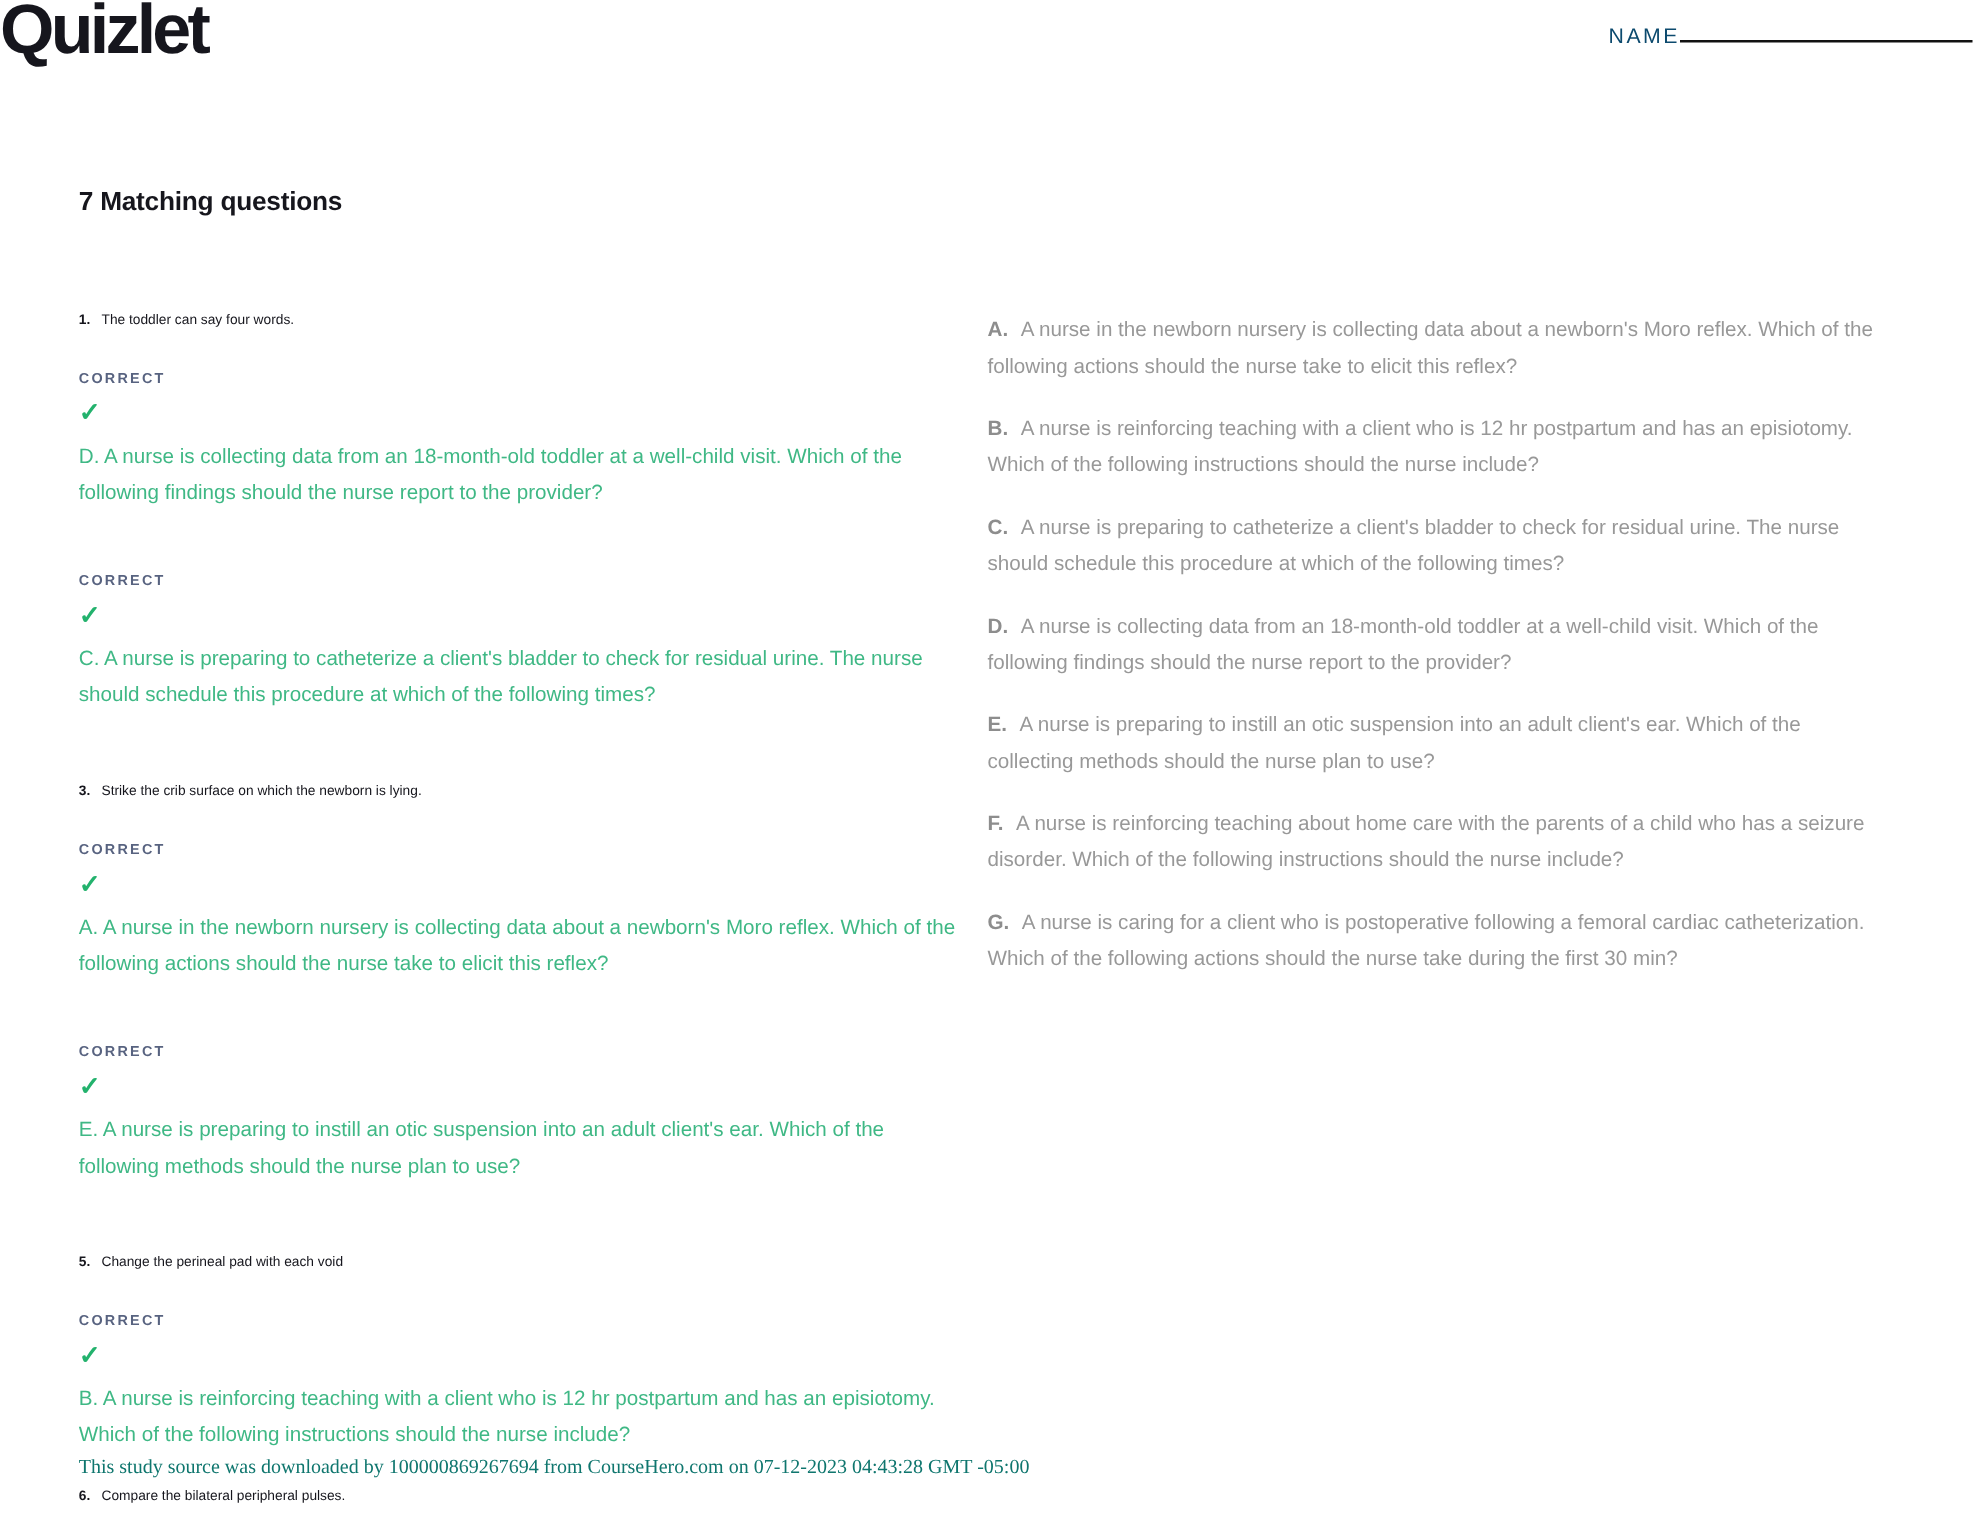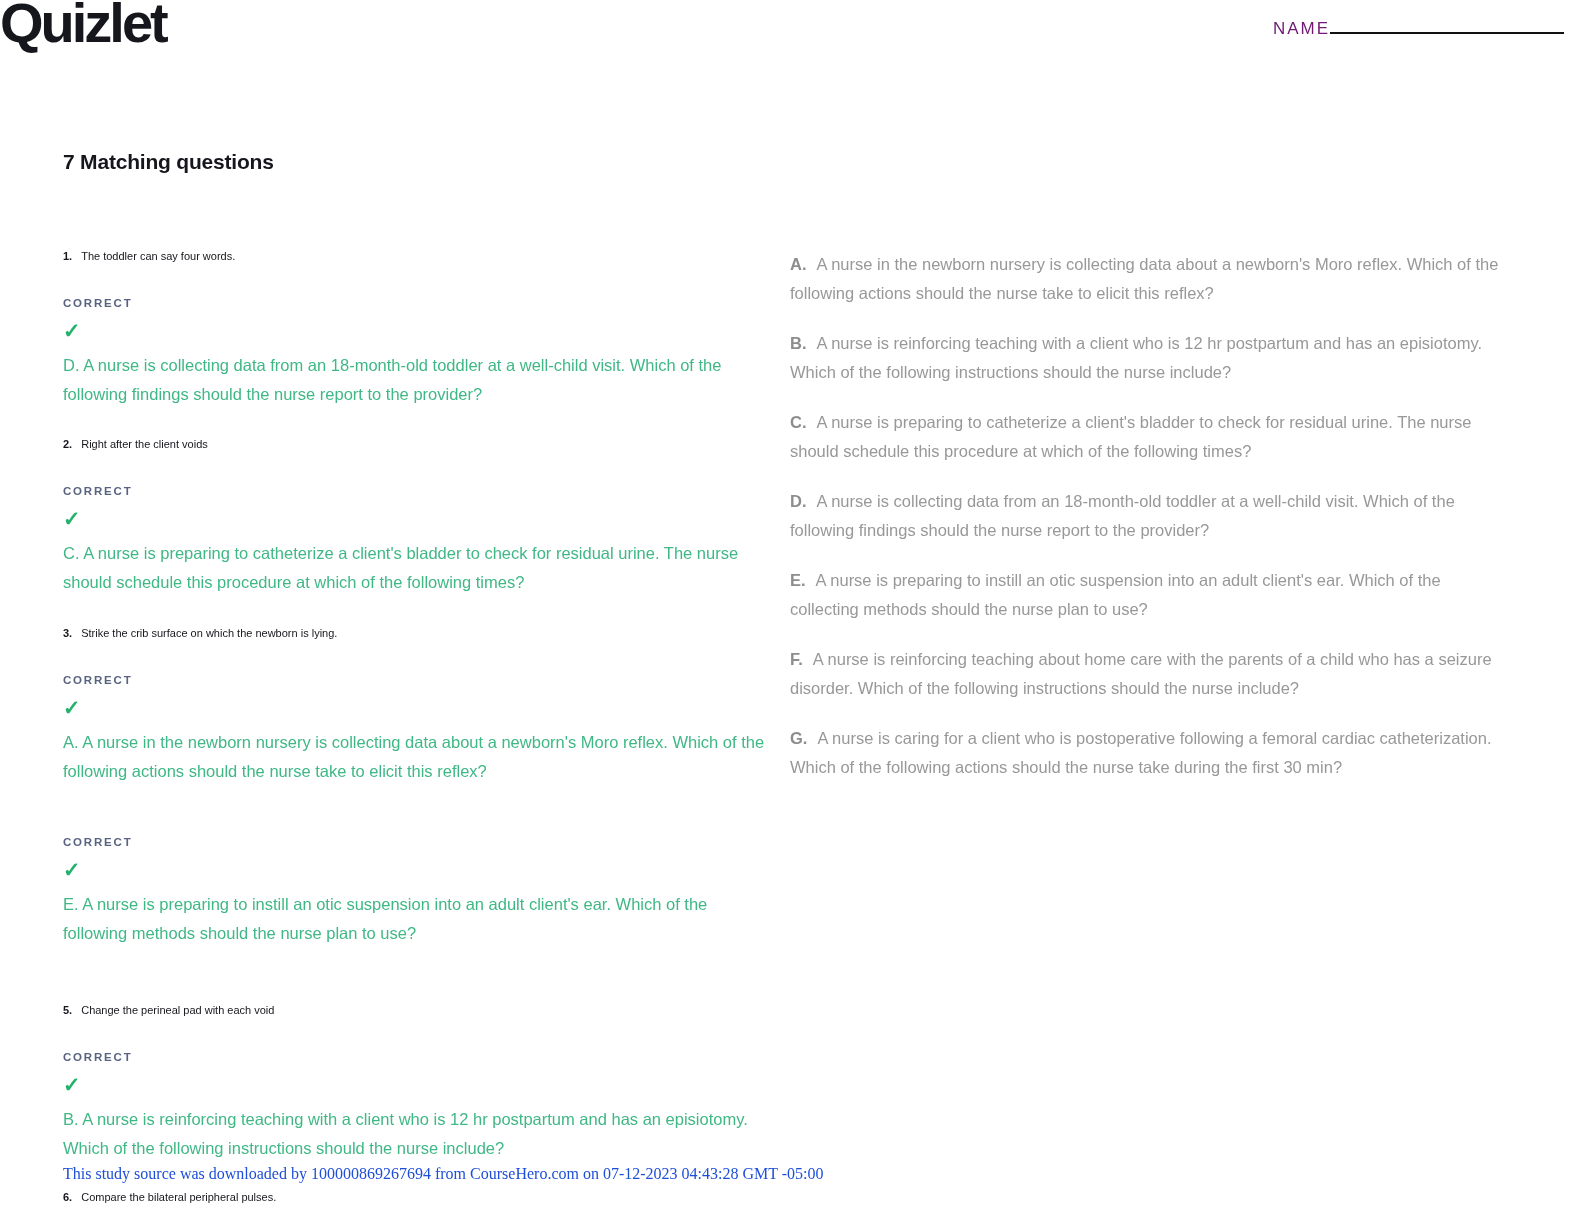--- a/index.html
+++ b/index.html
@@ -11,22 +11,22 @@
     font-family: "Liberation Sans", sans-serif;
     color: var(--ink, #16161d);
   }
   
   .logo {
     position: absolute; left: 0; top: -10px;
     font-size: 56px; font-weight: 800; letter-spacing: -3px;
     color: var(--ink, #16161d);
   }
   .name-area {
-    position: absolute; right: 20px; top: 18px;
-    font-size: 17px; letter-spacing: 2px; color: #701a75;
+    position: absolute; right: 6px; top: 18px;
+    font-size: 17px; letter-spacing: 2px; color: #0c4a6e;
     white-space: nowrap;
   }
   .name-line {
     display: inline-block; width: 234px; height: 14px;
     border-bottom: 2px solid #111;
   }
   
   .section-title {
     position: absolute; left: 63px; top: 150px;
     font-size: 21px; font-weight: 800; letter-spacing: -0.2px; text-align: center;
@@ -55,21 +55,21 @@
   .opt {
     font-size: 16.5px; line-height: 28.5px;
     color: var(--gray, #989898);
     margin-bottom: 22px;
   }
   .opt-letter { font-weight: 800; margin-right: 10px; color: #8d8d8d; }
   
   .footer {
     position: absolute; left: 63px; top: 1165px;
     font-family: "Liberation Serif", serif;
-    font-size: 16px; color: #1d4ed8;
+    font-size: 16px; color: #0f766e;
     white-space: nowrap;
   }
 </style>
 </head>
 <body>
 
 <div class="logo">Quizlet</div>
 <div class="name-area">
   <span>NAME</span><span class="name-line"></span>
 </div>
@@ -79,23 +79,20 @@
 <div class="q" style="top:243px">
   <div class="q-line">
     <span class="q-num">1.</span><span>The toddler can say four words.</span>
   </div>
   <div class="q-status">CORRECT</div>
   <div class="q-check">✓</div>
   <div class="q-answer">D. A nurse is collecting data from an 18-month-old toddler at a well-child visit. Which of the following findings should the nurse report to the provider?</div>
 </div>
 
 <div class="q" style="top:431px">
-  <div class="q-line">
-    <span class="q-num">2.</span><span>Right after the client voids</span>
-  </div>
   <div class="q-status">CORRECT</div>
   <div class="q-check">✓</div>
   <div class="q-answer">C. A nurse is preparing to catheterize a client's bladder to check for residual urine. The nurse should schedule this procedure at which of the following times?</div>
 </div>
 
 <div class="q" style="top:620px">
   <div class="q-line">
     <span class="q-num">3.</span><span>Strike the crib surface on which the newborn is lying.</span>
   </div>
   <div class="q-status">CORRECT</div>

